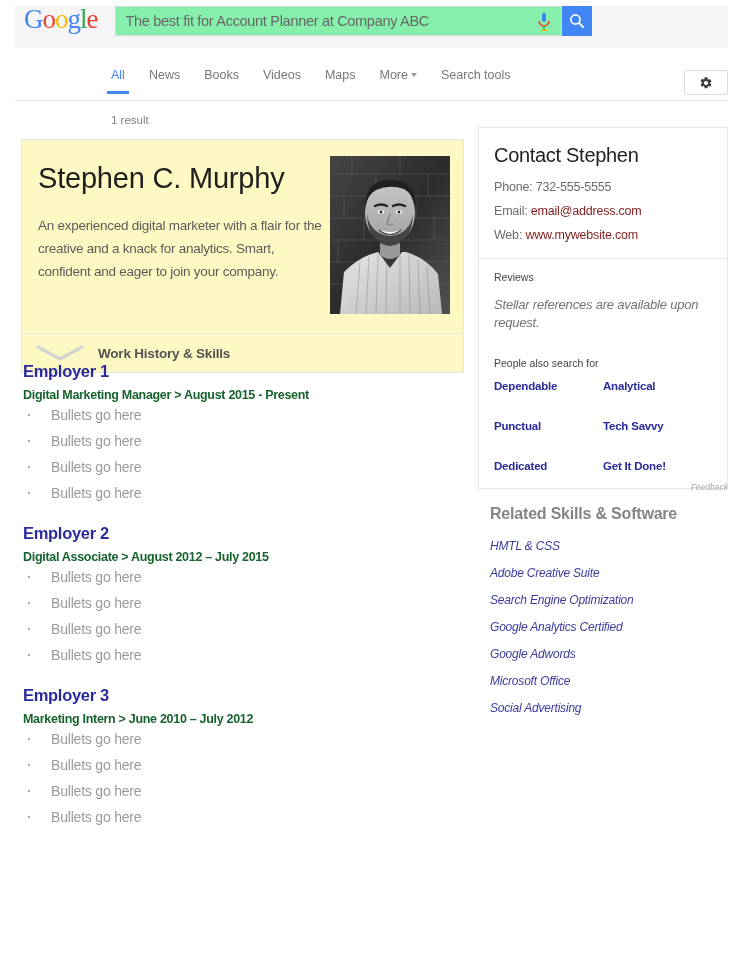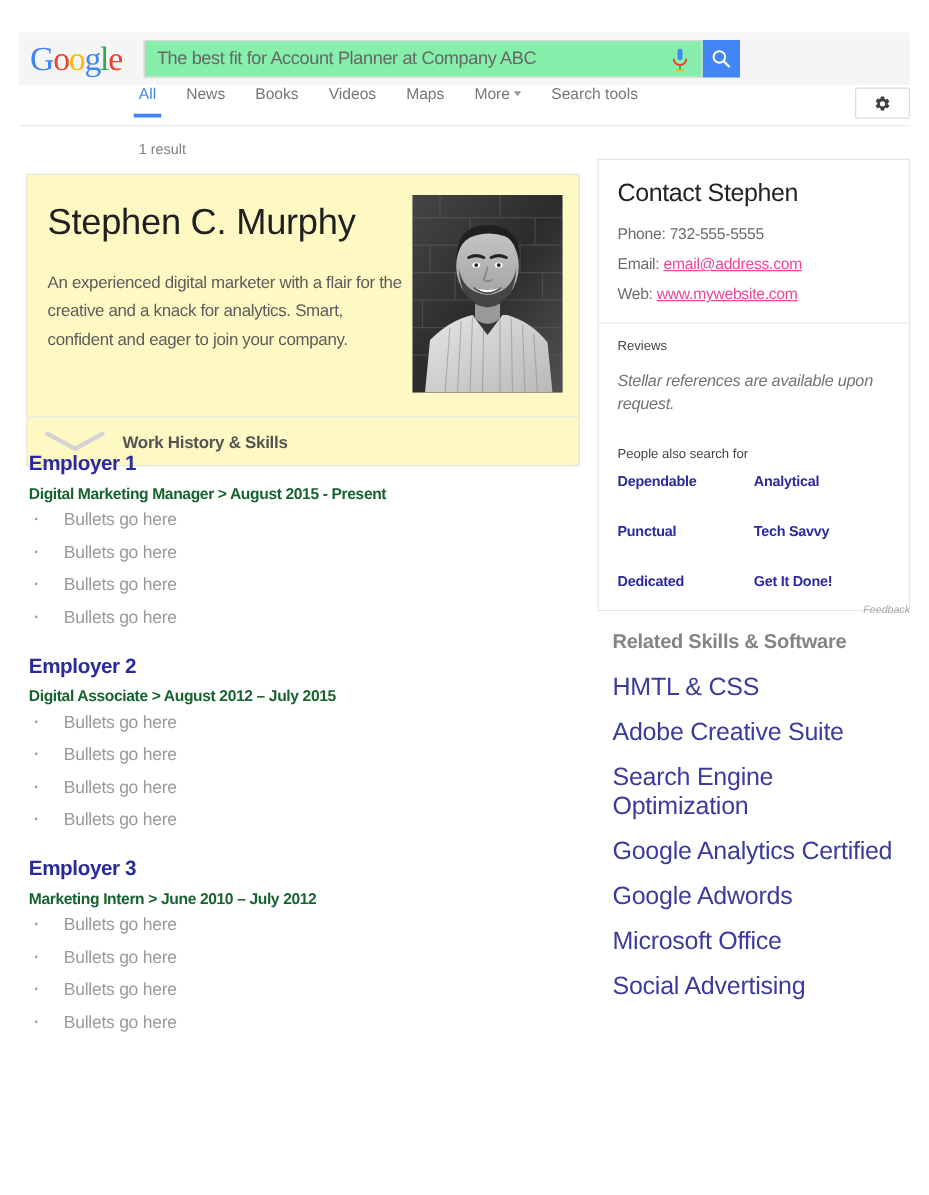--- a/index.html
+++ b/index.html
@@ -13,26 +13,25 @@
     font-family: "Liberation Sans", sans-serif;
     -webkit-font-smoothing: antialiased;
     position: relative;
     overflow: hidden;
   }
 
   
   .header-bar {
     position: absolute;
     left: 15px;
-    top: 26px;
+    top: 6px;
     width: 713px;
     height: 42px;
     background: #f5f5f5;
     display: flex;
-    align-items: center;
   }
   .google-logo {
     margin-left: 9px;
     font-family: "Liberation Serif", serif;
     font-size: 27px;
     letter-spacing: -1px;
     line-height: 1;
     user-select: none;
     white-space: nowrap;
   }
@@ -298,22 +297,21 @@
     letter-spacing: -0.3px;
   }
   .kp-contact { margin: 13px 0 0 0; }
   .kp-line {
     font-size: 12.5px;
     color: #6b6b6b;
     margin-bottom: 10px;
     letter-spacing: -0.2px;
   }
   .kp-link {
-    color: #ec4899;
-    text-decoration: underline;
+    color: #7f1d1d;
     cursor: pointer;
   }
   .kp-hr {
     height: 1px;
     background: #ebebeb;
     margin: 16px 0 0 0;
   }
   .kp-sub {
     font-size: 10.5px;
     color: #444444;
@@ -368,21 +366,22 @@
     width: 240px;
   }
   .skills-title {
     font-size: 16px;
     font-weight: bold;
     color: #848484;
     margin: 0 0 16px 0;
     letter-spacing: -0.2px;
   }
   .skill-item {
-    font-size: 20px;
+    font-size: 12px;
+    font-style: italic;
     color: #3b3b9e;
     margin-bottom: 13px;
     letter-spacing: -0.2px;
     cursor: pointer;
   }
 </style>
 </head>
 <body>
 
 <div class="header-bar">

